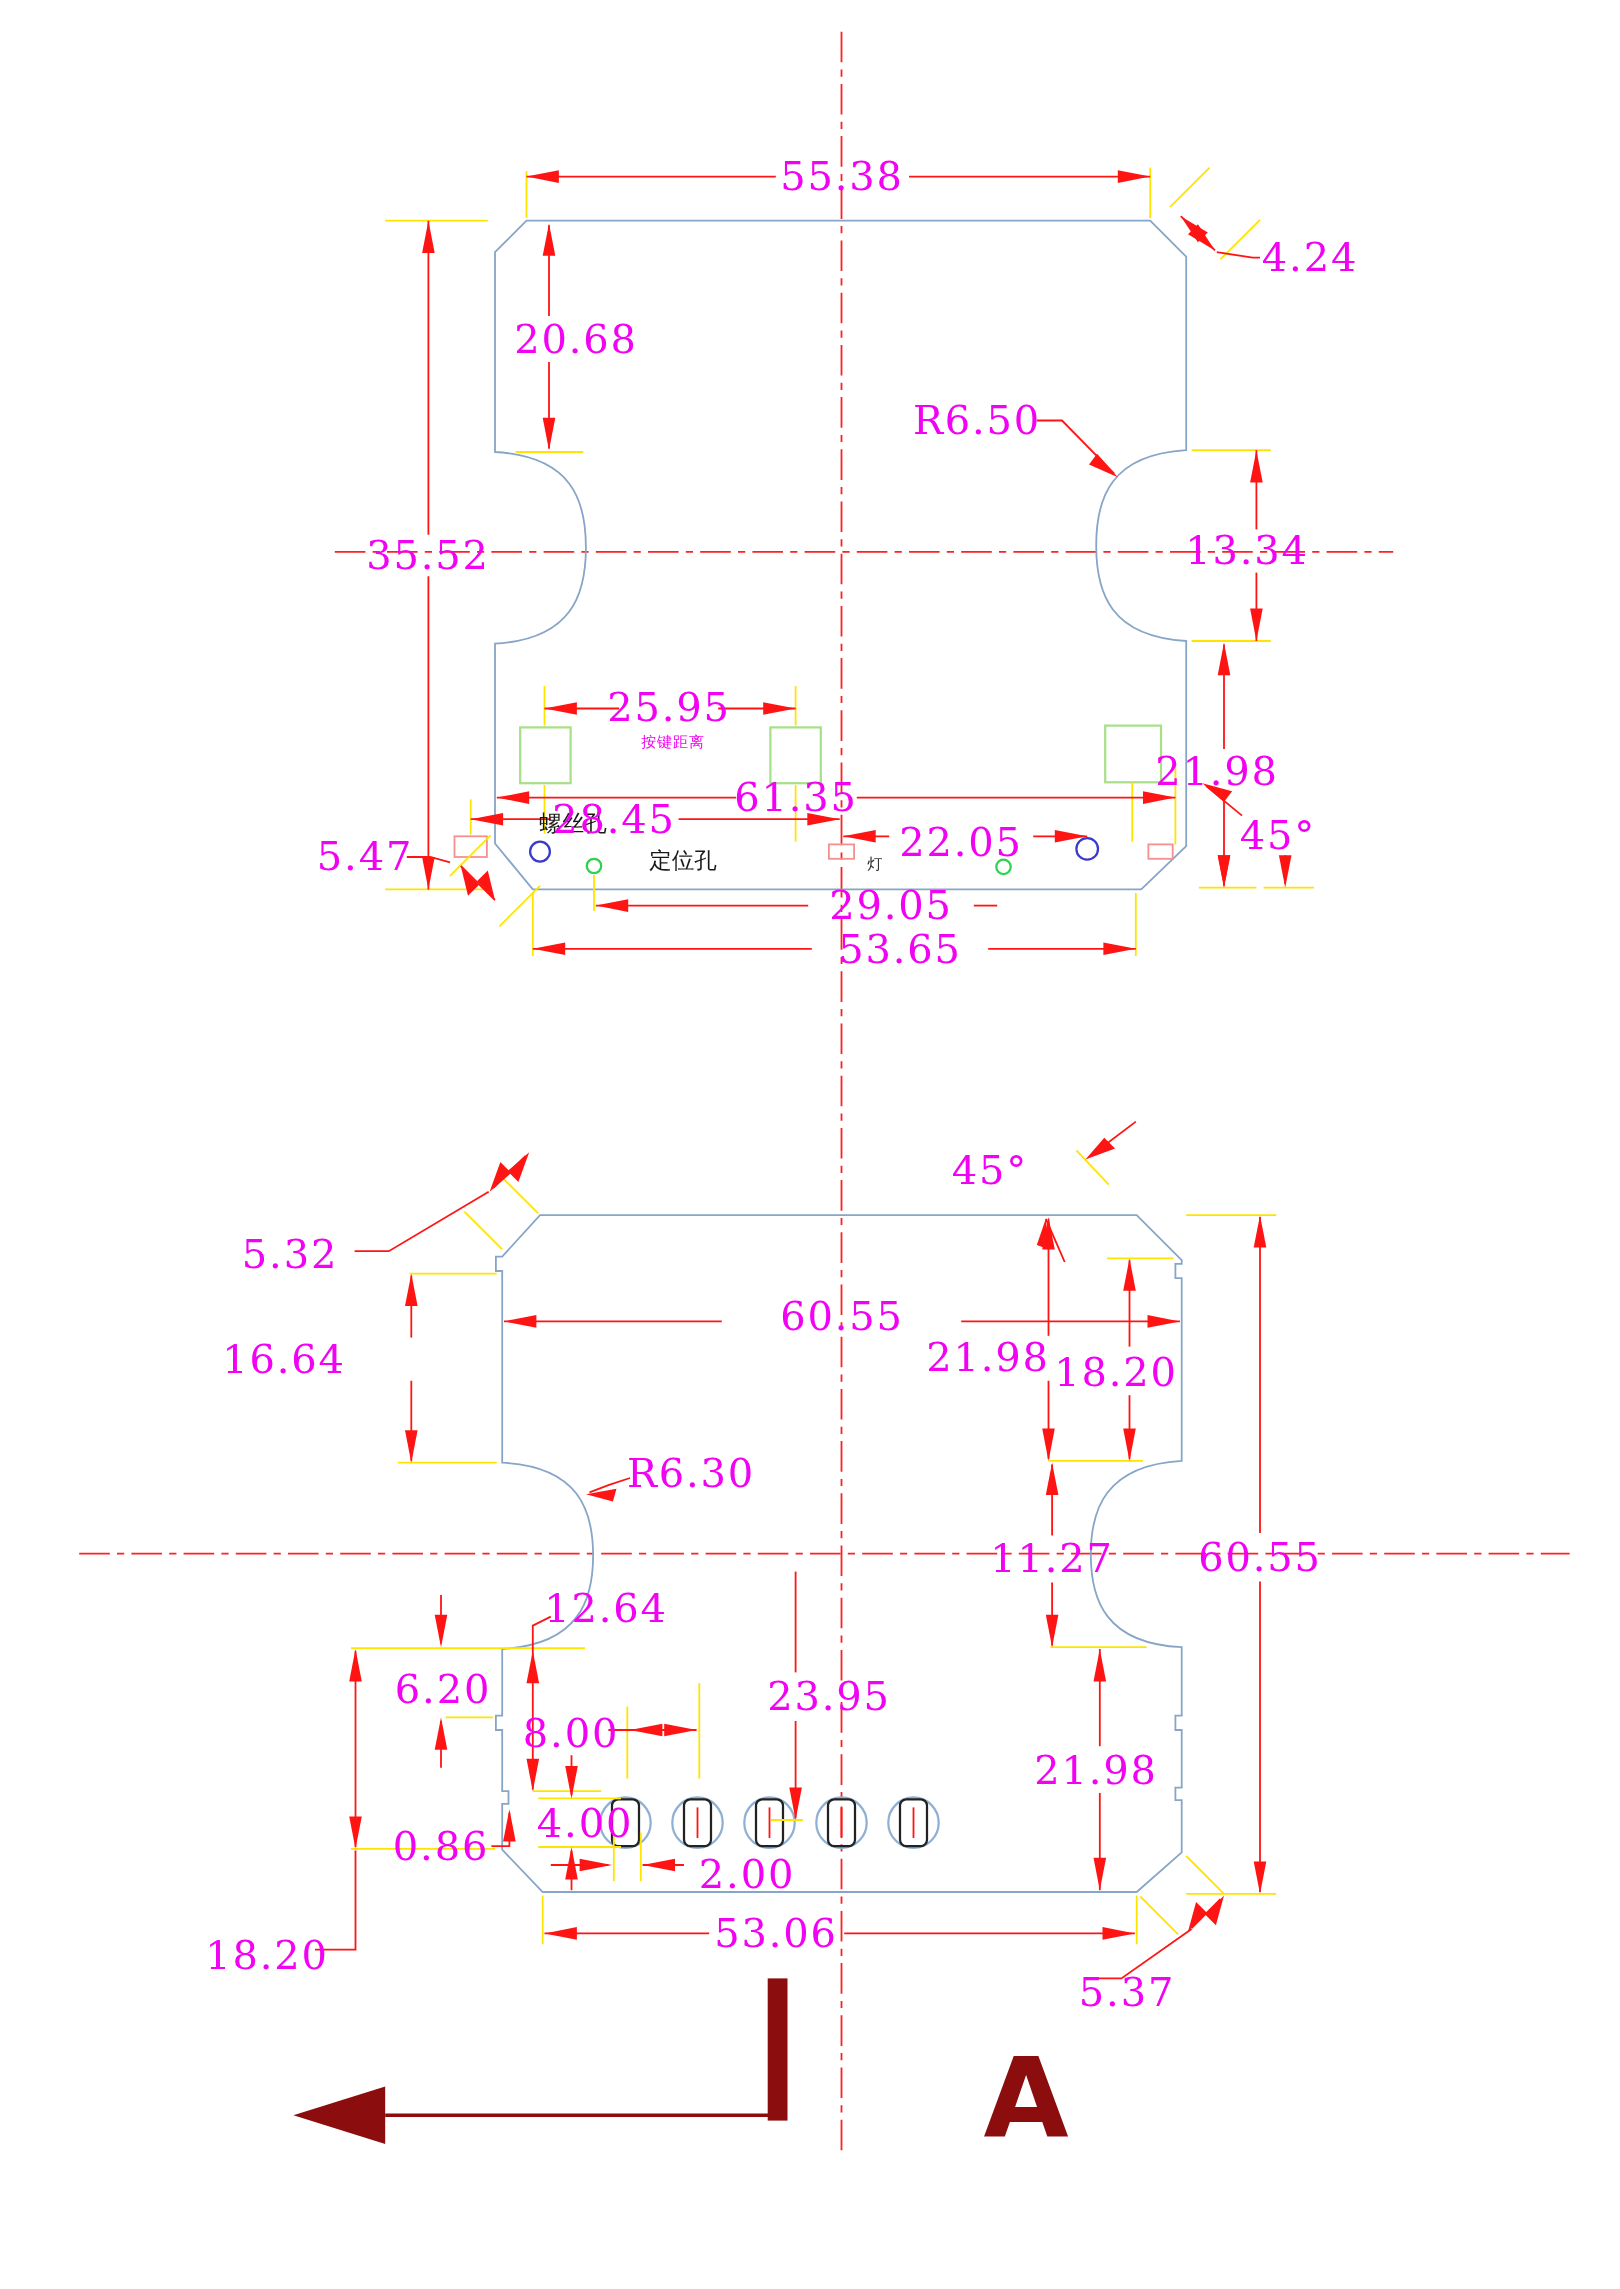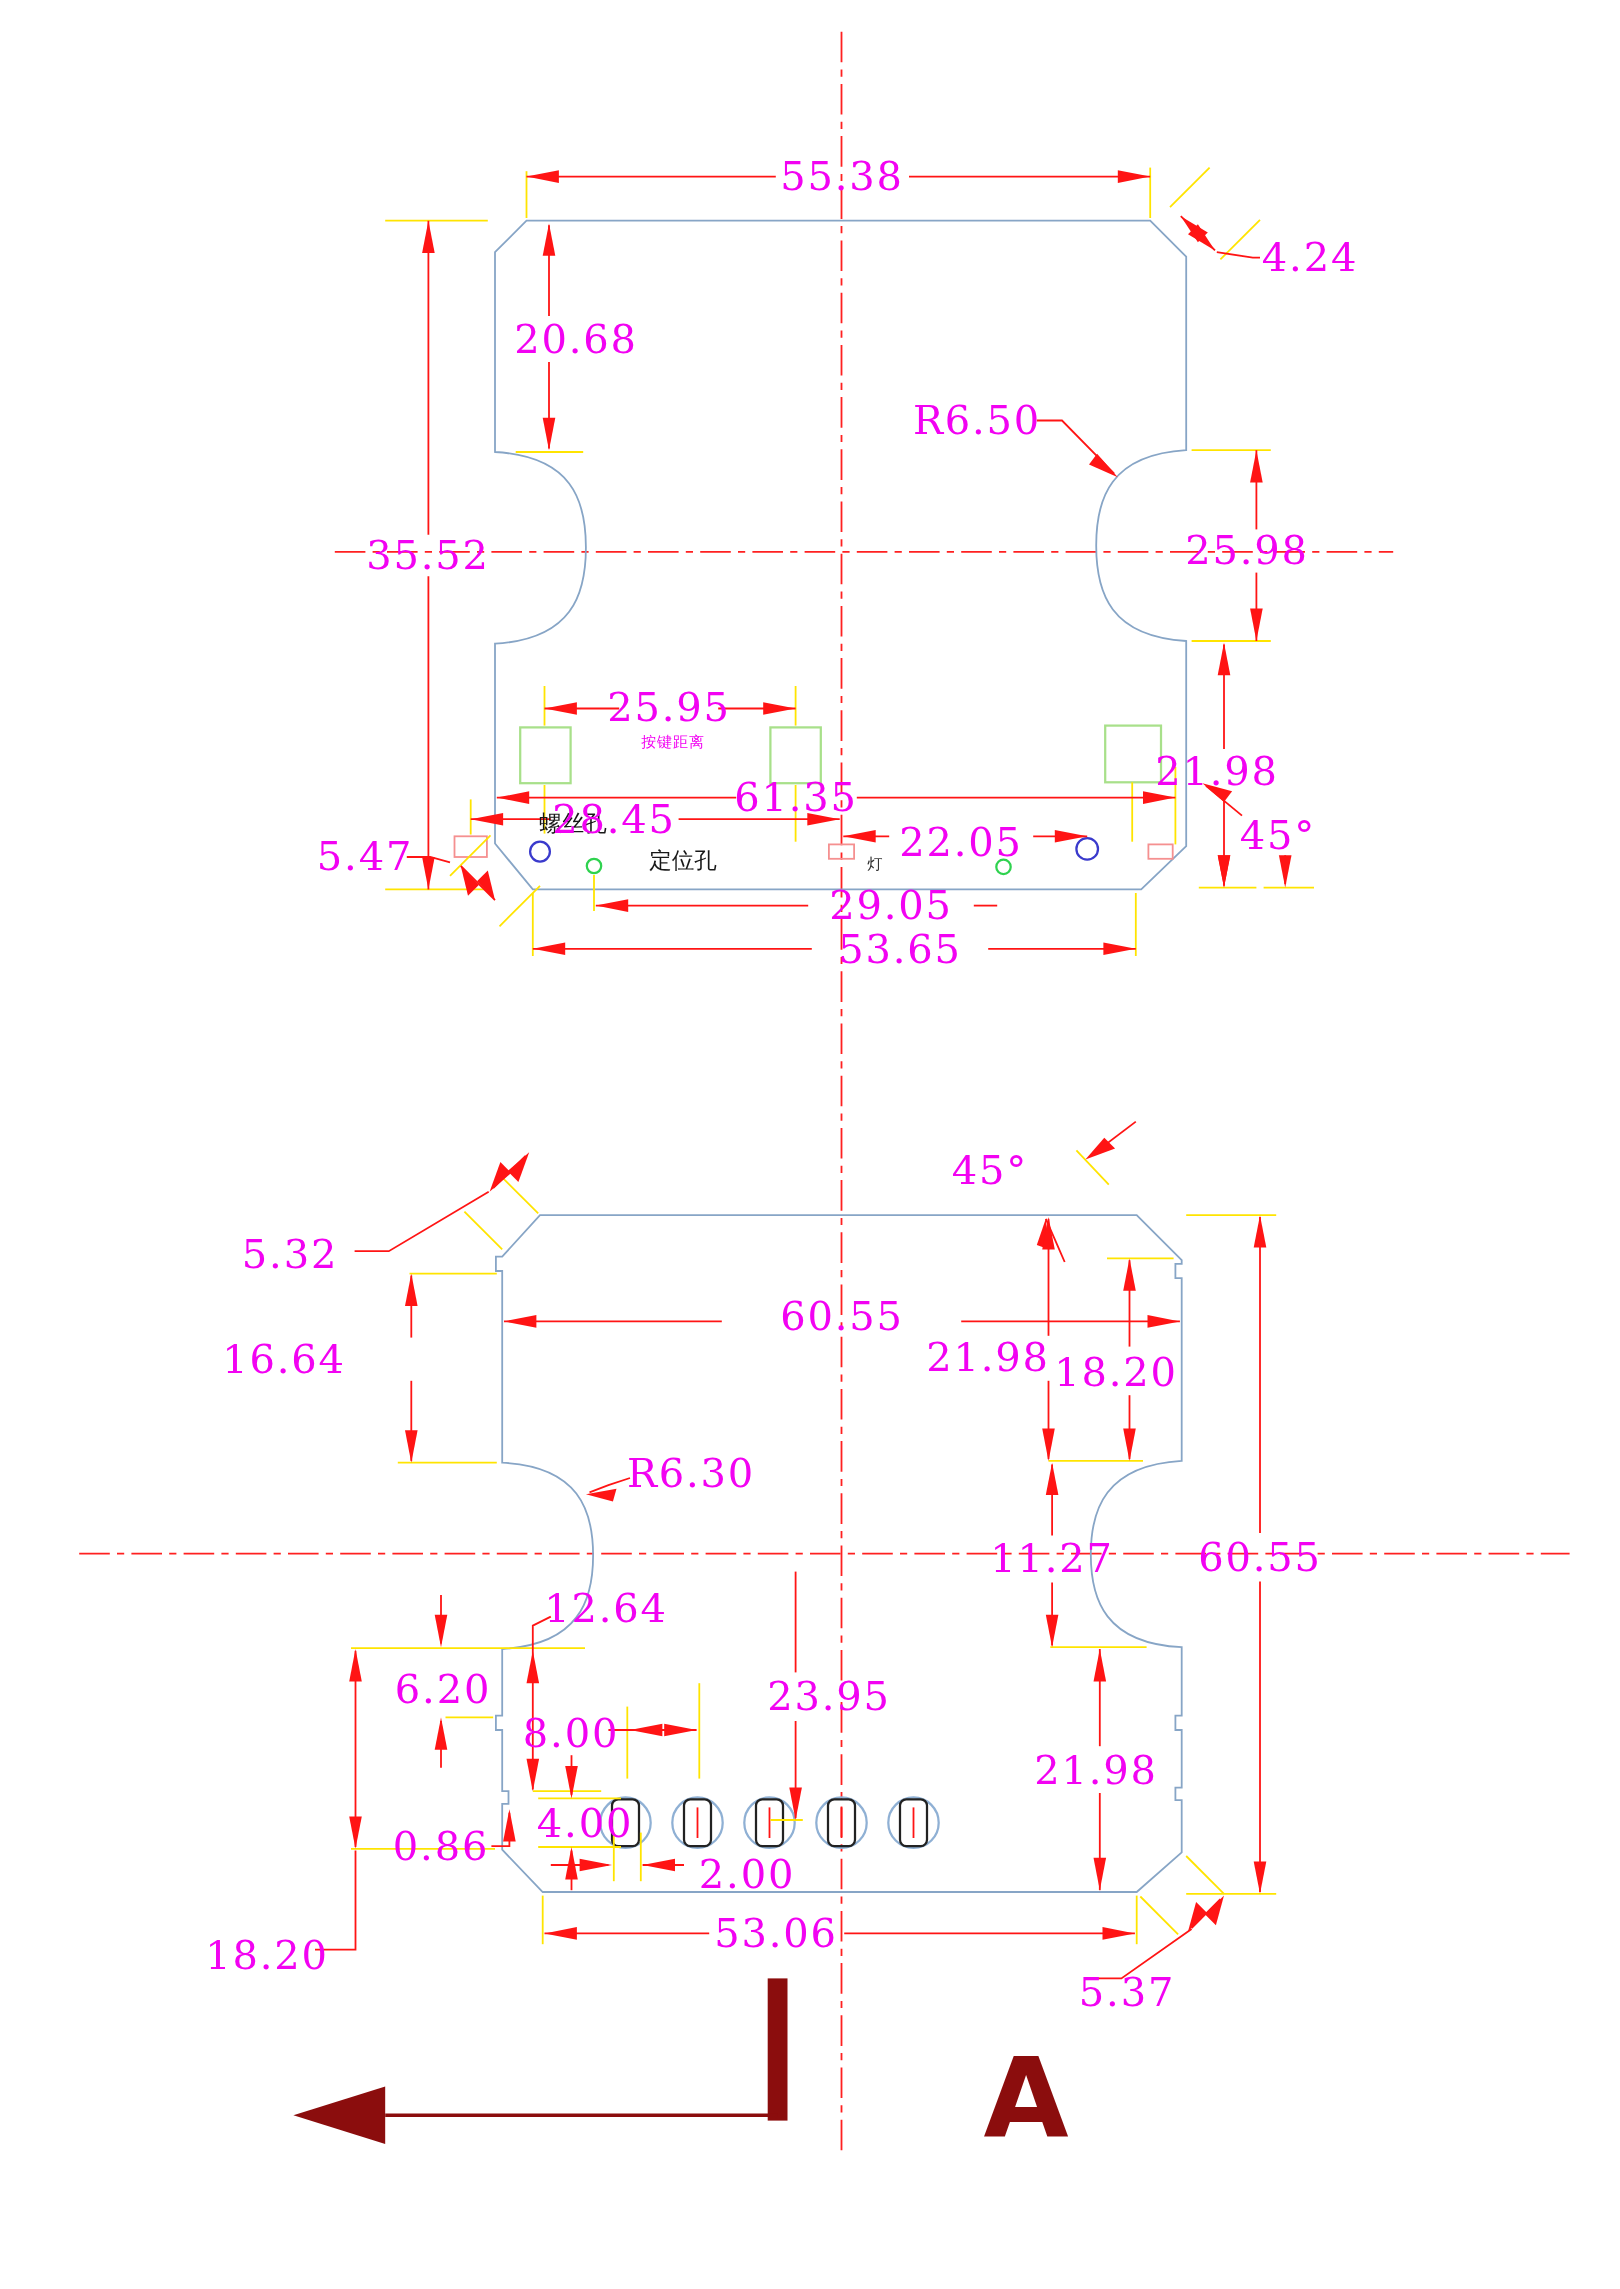--- a/index.html
+++ b/index.html
@@ -298,21 +298,21 @@
     <line x1="864" y1="2350" x2="428" y2="2350" stroke="#8b0d0d" stroke-width="4"></line>
     <polygon points="326,2350 428,2318 428,2382" fill="#8b0d0d"></polygon>
   </g>
 </svg>
 
   <div class="dim" style="left:842px;top:176px">55.38</div>
   <div class="dim" style="left:1310px;top:257px">4.24</div>
   <div class="dim" style="left:576px;top:339px">20.68</div>
   <div class="dim" style="left:977px;top:420px">R6.50</div>
   <div class="dim" style="left:428px;top:555px">35.52</div>
-  <div class="dim" style="left:1247px;top:550px">25.98</div>
+  <div class="dim" style="left:1247px;top:550px">13.34</div>
   <div class="dim" style="left:669px;top:707px">25.95</div>
   <div class="dim small" style="left:673px;top:742px">按键距离</div>
   <div class="dim" style="left:796px;top:797px">61.35</div>
   <div class="cn" style="left:540px;top:824px">螺丝孔</div>
   <div class="dim" style="left:614px;top:819px">28.45</div>
   <div class="cn" style="left:650px;top:861px">定位孔</div>
   <div class="dim" style="left:961px;top:842px">22.05</div>
   <div class="dim" style="left:891px;top:905px">29.05</div>
   <div class="dim" style="left:900px;top:949px">53.65</div>
   <div class="dim" style="left:365px;top:856px">5.47</div>

